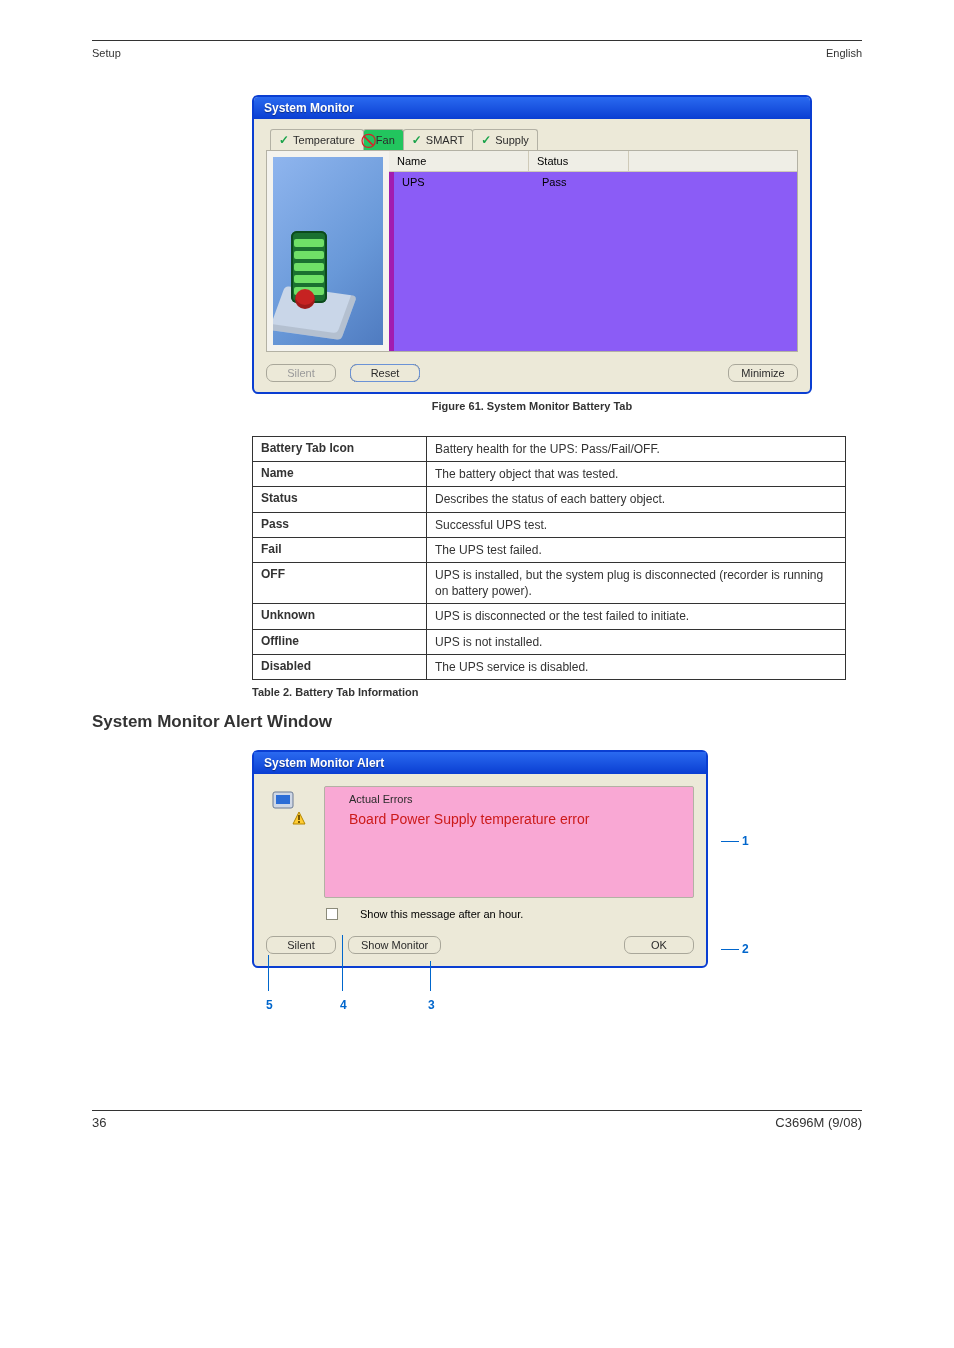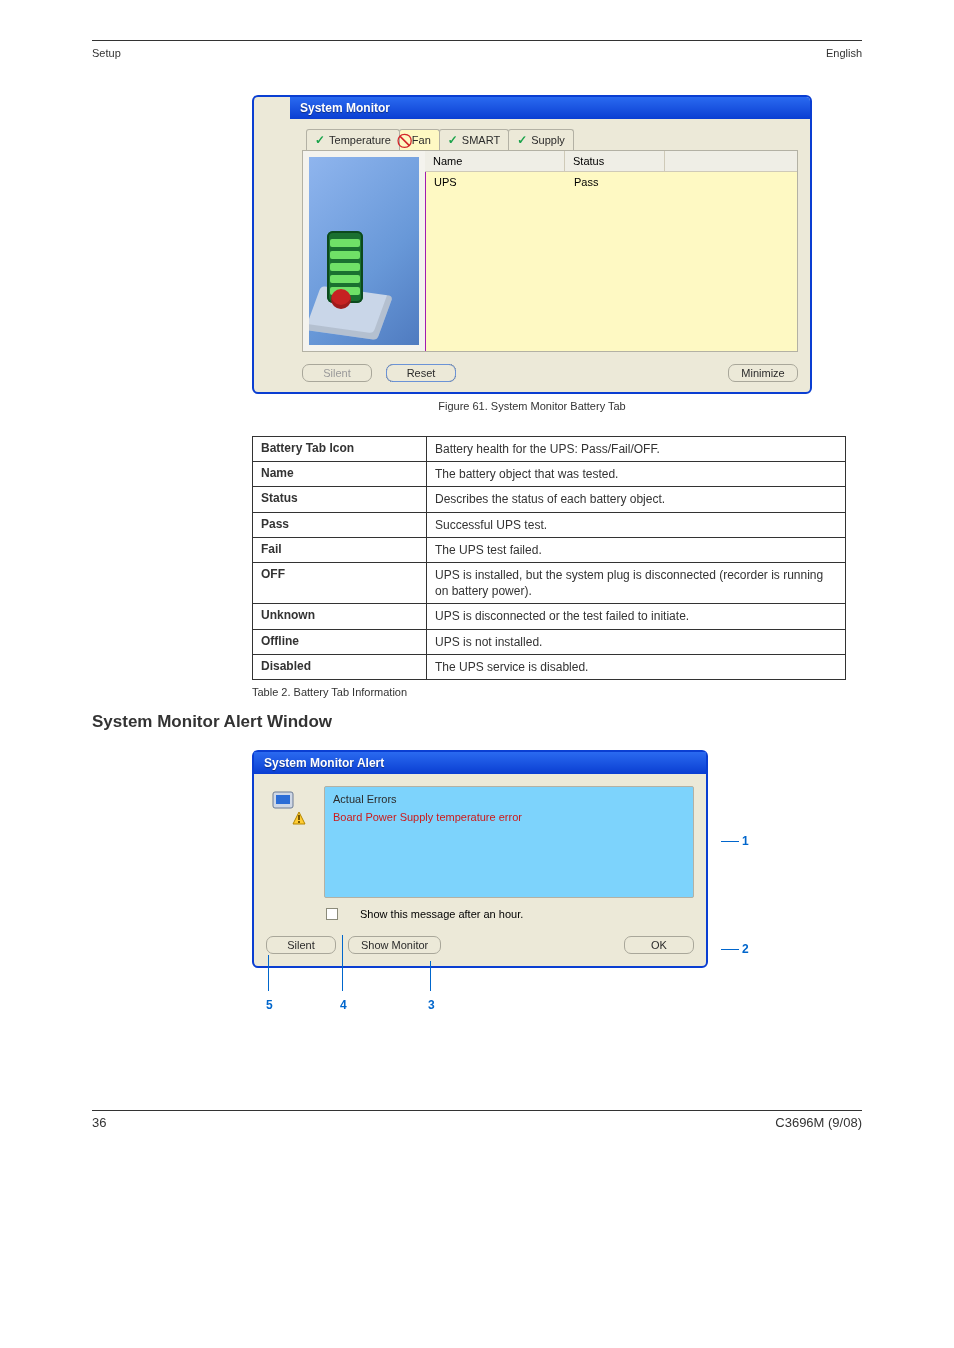--- a/index.html
+++ b/index.html
@@ -32,21 +32,20 @@
 
   
   .sm-window {
     margin-left: 160px;
     width: 560px;
     border: 2px solid #0a3ed2;
     border-radius: 6px;
     overflow: hidden;
     font-size: 11px;
     background: #ece9d8;
-    padding-left: 36px;
   }
   .sm-titlebar {
     background: linear-gradient(to bottom, #2a6af0, #0a3ed2);
     color: #fff;
     padding: 4px 10px;
     font-size: 12px;
     font-weight: bold;
     text-shadow: 0 1px 1px rgba(0,0,0,0.4);
   }
   .sm-body {
@@ -66,21 +65,21 @@
     background: #ece9d8;
     padding: 3px 8px;
     font-size: 11px;
     color: #2b2b2b;
     border-top-left-radius: 3px;
     border-top-right-radius: 3px;
     margin-right: -1px;
     position: relative;
   }
   .sm-tab.active {
-    background: #fef9c3;
+    background: #22c55e;
     z-index: 2;
   }
   .icon-check { color: #1aa34a; font-weight: bold; font-size: 12px; }
   .icon-fail { color: #d3252a; font-weight: bold; font-size: 14px; line-height: 1; }
   .sm-panel {
     background: #f4f3ee;
     border: 1px solid #b3b1a4;
     display: flex;
     min-height: 200px;
   }
@@ -160,22 +159,22 @@
   .sm-col.name { width: 140px; }
   .sm-col.status { width: 100px; }
   .sm-col.empty { flex: 1; border-right: none; }
   .sm-grid-row {
     display: flex;
     font-size: 11px;
   }
   .sm-grid-row .sm-col { border-right: none; }
   .sm-grid-body {
     flex: 1;
-    background: #fef9c3;
-    border-left: 1px solid #a21caf;
+    background: #8b5cf6;
+    border-left: 5px solid #a21caf;
   }
   .sm-buttons {
     display: flex;
     justify-content: space-between;
     padding-top: 12px;
   }
   .sm-btns-left { display: flex; gap: 14px; }
   .xp-btn {
     min-width: 70px;
     padding: 2px 12px;
@@ -201,21 +200,21 @@
   .info-table td {
     border: 1px solid #333;
     padding: 4px 8px;
     vertical-align: top;
   }
   .info-table td.left { width: 174px; font-weight: bold; }
   .multi-line-cell { line-height: 1.35; }
   .fig-caption {
     margin-left: 160px;
     font-size: 11px;
-    font-weight: normal;
+    font-weight: bold;
     color: #333;
     margin-top: 6px;
   }
 
   
   .alert-wrap {
     position: relative;
     margin-left: 160px;
     margin-top: 18px;
     width: 600px;
@@ -239,33 +238,33 @@
     width: 46px;
     display: flex;
     align-items: flex-start;
     justify-content: center;
     padding-top: 4px;
   }
   .alert-iconbox svg { width: 36px; height: 36px; }
   .alert-right { flex: 1; }
   .alert-groupbox {
     border: 1px solid #b3b1a4;
-    background: #7dd3fc;
-    padding: 6px 8px;
+    background: #f9a8d4;
+    padding: 6px 24px;
     min-height: 112px;
     border-radius: 2px;
   }
   .alert-group-legend {
     font-size: 11px;
     color: #2b2b2b;
     margin-bottom: 6px;
   }
   .alert-error-text {
     color: #cc1a1a;
-    font-size: 11px;
+    font-size: 14px;
   }
   .alert-checkbox-row {
     display: flex;
     align-items: center;
     gap: 22px;
     margin-top: 10px;
     margin-left: 2px;
   }
   .alert-checkbox {
     width: 12px; height: 12px;

